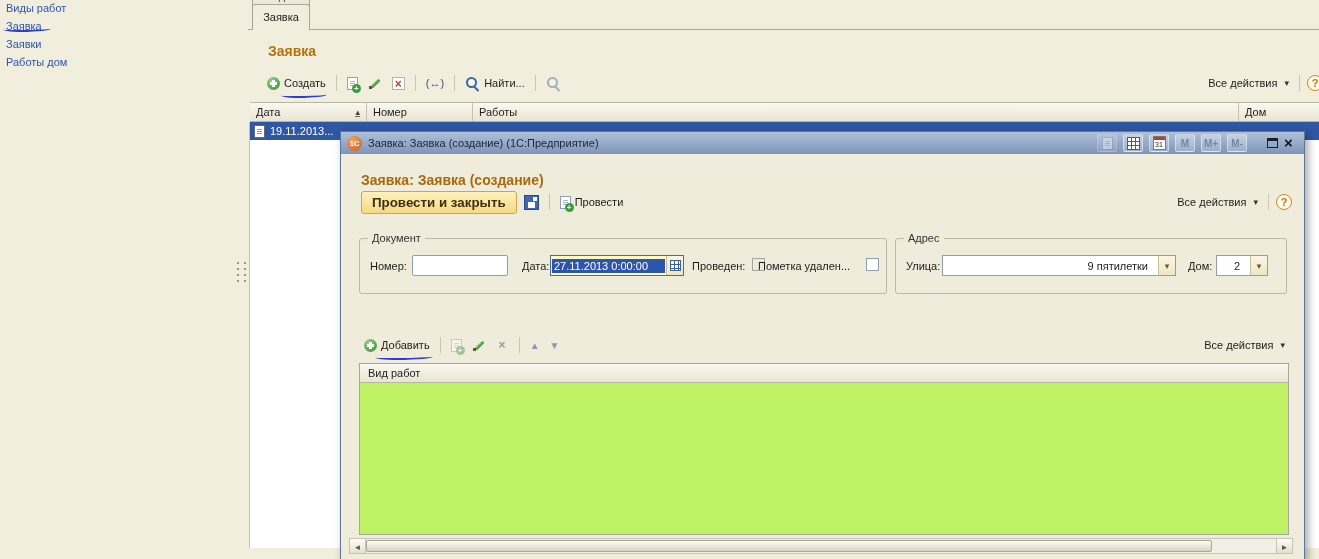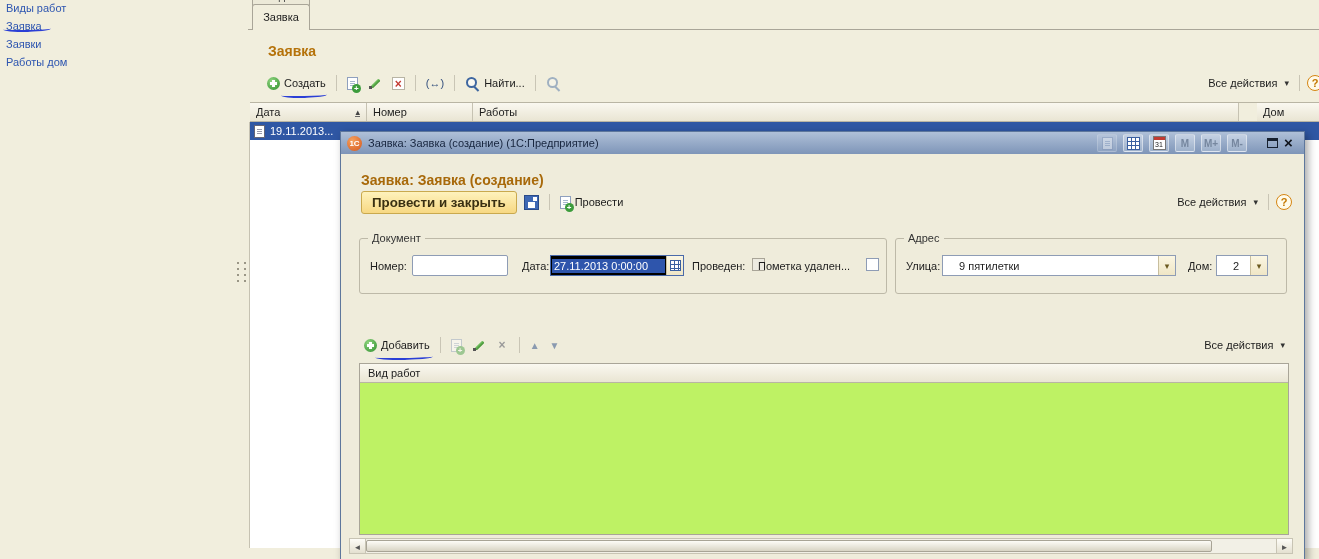--- a/index.html
+++ b/index.html
@@ -91,26 +91,26 @@
   .tb-ico { height:18px; min-width:20px; display:inline-flex; align-items:center; justify-content:center;
             border:1px solid rgba(255,255,255,.45); border-radius:2px; background:linear-gradient(#C5D1E3,#9DB0CA); cursor:pointer; }
   .tb-txt { color:#76879F; font-weight:bold; font-size:10px; }
   .dlg-title { position:absolute; left:20px; top:40px; font-size:14px; font-weight:bold; color:#A8690A; }
   .btn-main { background:linear-gradient(#FEF2BC,#F7D883); border:1px solid #C9A94E; border-radius:3px;
               padding:3px 10px; font-weight:bold; color:#3A3012; cursor:pointer; }
   .group { position:absolute; border:1px solid #BDB9A8; border-radius:3px; }
   .group .legend { position:absolute; top:-7px; left:8px; background:#EFECDB; padding:0 4px; color:#333; }
   .fld-label { position:absolute; color:#1d1d1d; white-space:nowrap; }
   .txt-input { position:absolute; background:#fff; border:1px solid #8E9CB5; border-radius:2px; height:21px; padding:0 4px; font:11px "Liberation Sans",sans-serif; }
-  .datefield { position:absolute; height:21px; background:#000000; border:1px solid #4A6AAA; display:flex; align-items:center; }
+  .datefield { position:absolute; height:21px; background:#fef9c3; border:1px solid #4A6AAA; display:flex; align-items:center; }
   .datefield .dval { flex:1; background:#2E55AC; color:#fff; margin:1px; padding:1px 2px; white-space:nowrap; }
   .fbtn { width:17px; align-self:stretch; background:linear-gradient(#FBF6E2,#EFE6C6); border-left:1px solid #C8BE9E;
           display:flex; align-items:center; justify-content:center; cursor:pointer; }
   .combo { position:absolute; height:21px; background:#fff; border:1px solid #8E9CB5; display:flex; align-items:center; }
-  .combo .val { flex:1; padding:0 16px; white-space:nowrap; overflow:hidden; }
+  .combo .val { flex:1; padding:0 10px; white-space:nowrap; overflow:hidden;text-align:right; }
   .combo .fbtn::after { content:"▾"; font-size:9px; color:#6B5A20; }
   .checkbox { position:absolute; width:13px; height:13px; background:#fff; border:1px solid #8E9CB5; }
   .checkbox.off { background:#ECEAE0; border-color:#A9A598; }
 
   .items-table { position:absolute; border:1px solid #A9A598; background:#bef264; }
   .items-table .th { height:19px; background:linear-gradient(#FAF8F0,#E9E5D3); border-bottom:1px solid #B9B5A4; padding:3px 8px; }
 
   .hscroll { position:absolute; height:16px; background:#F2F0E6; border:1px solid #C8C4B4; display:flex; align-items:stretch; }
   .hs-btn { width:16px; display:flex; align-items:center; justify-content:center; background:linear-gradient(#FDFCF7,#E4E0D0); border-right:1px solid #C8C4B4; cursor:pointer; }
   .hs-btn.right { border-left:1px solid #C8C4B4; border-right:none; }
@@ -197,21 +197,21 @@
       <div class="hc" style="width:117px;align-items:center;">
         <span>Дата</span>
         <span class="ic ic-sort"></span>
       </div>
       <div class="hc" style="width:106px;">
         <span>Номер</span>
       </div>
       <div class="hc" style="width:766px;">
         <span>Работы</span>
       </div>
-      <div class="hc" style="flex:1;border-right:none;margin-left:18px;">
+      <div class="hc" style="flex:1;border-right:none;">
         <span>Дом</span>
       </div>
     </div>
 
     <div class="listbody" style="left:1px;top:92px;right:0;bottom:11px;">
       <div class="lrow" style="left:0;top:0;right:0;">
         <span class="ic ic-rowdoc"></span>
         <span>19.11.2013...</span>
       </div>
     </div>

